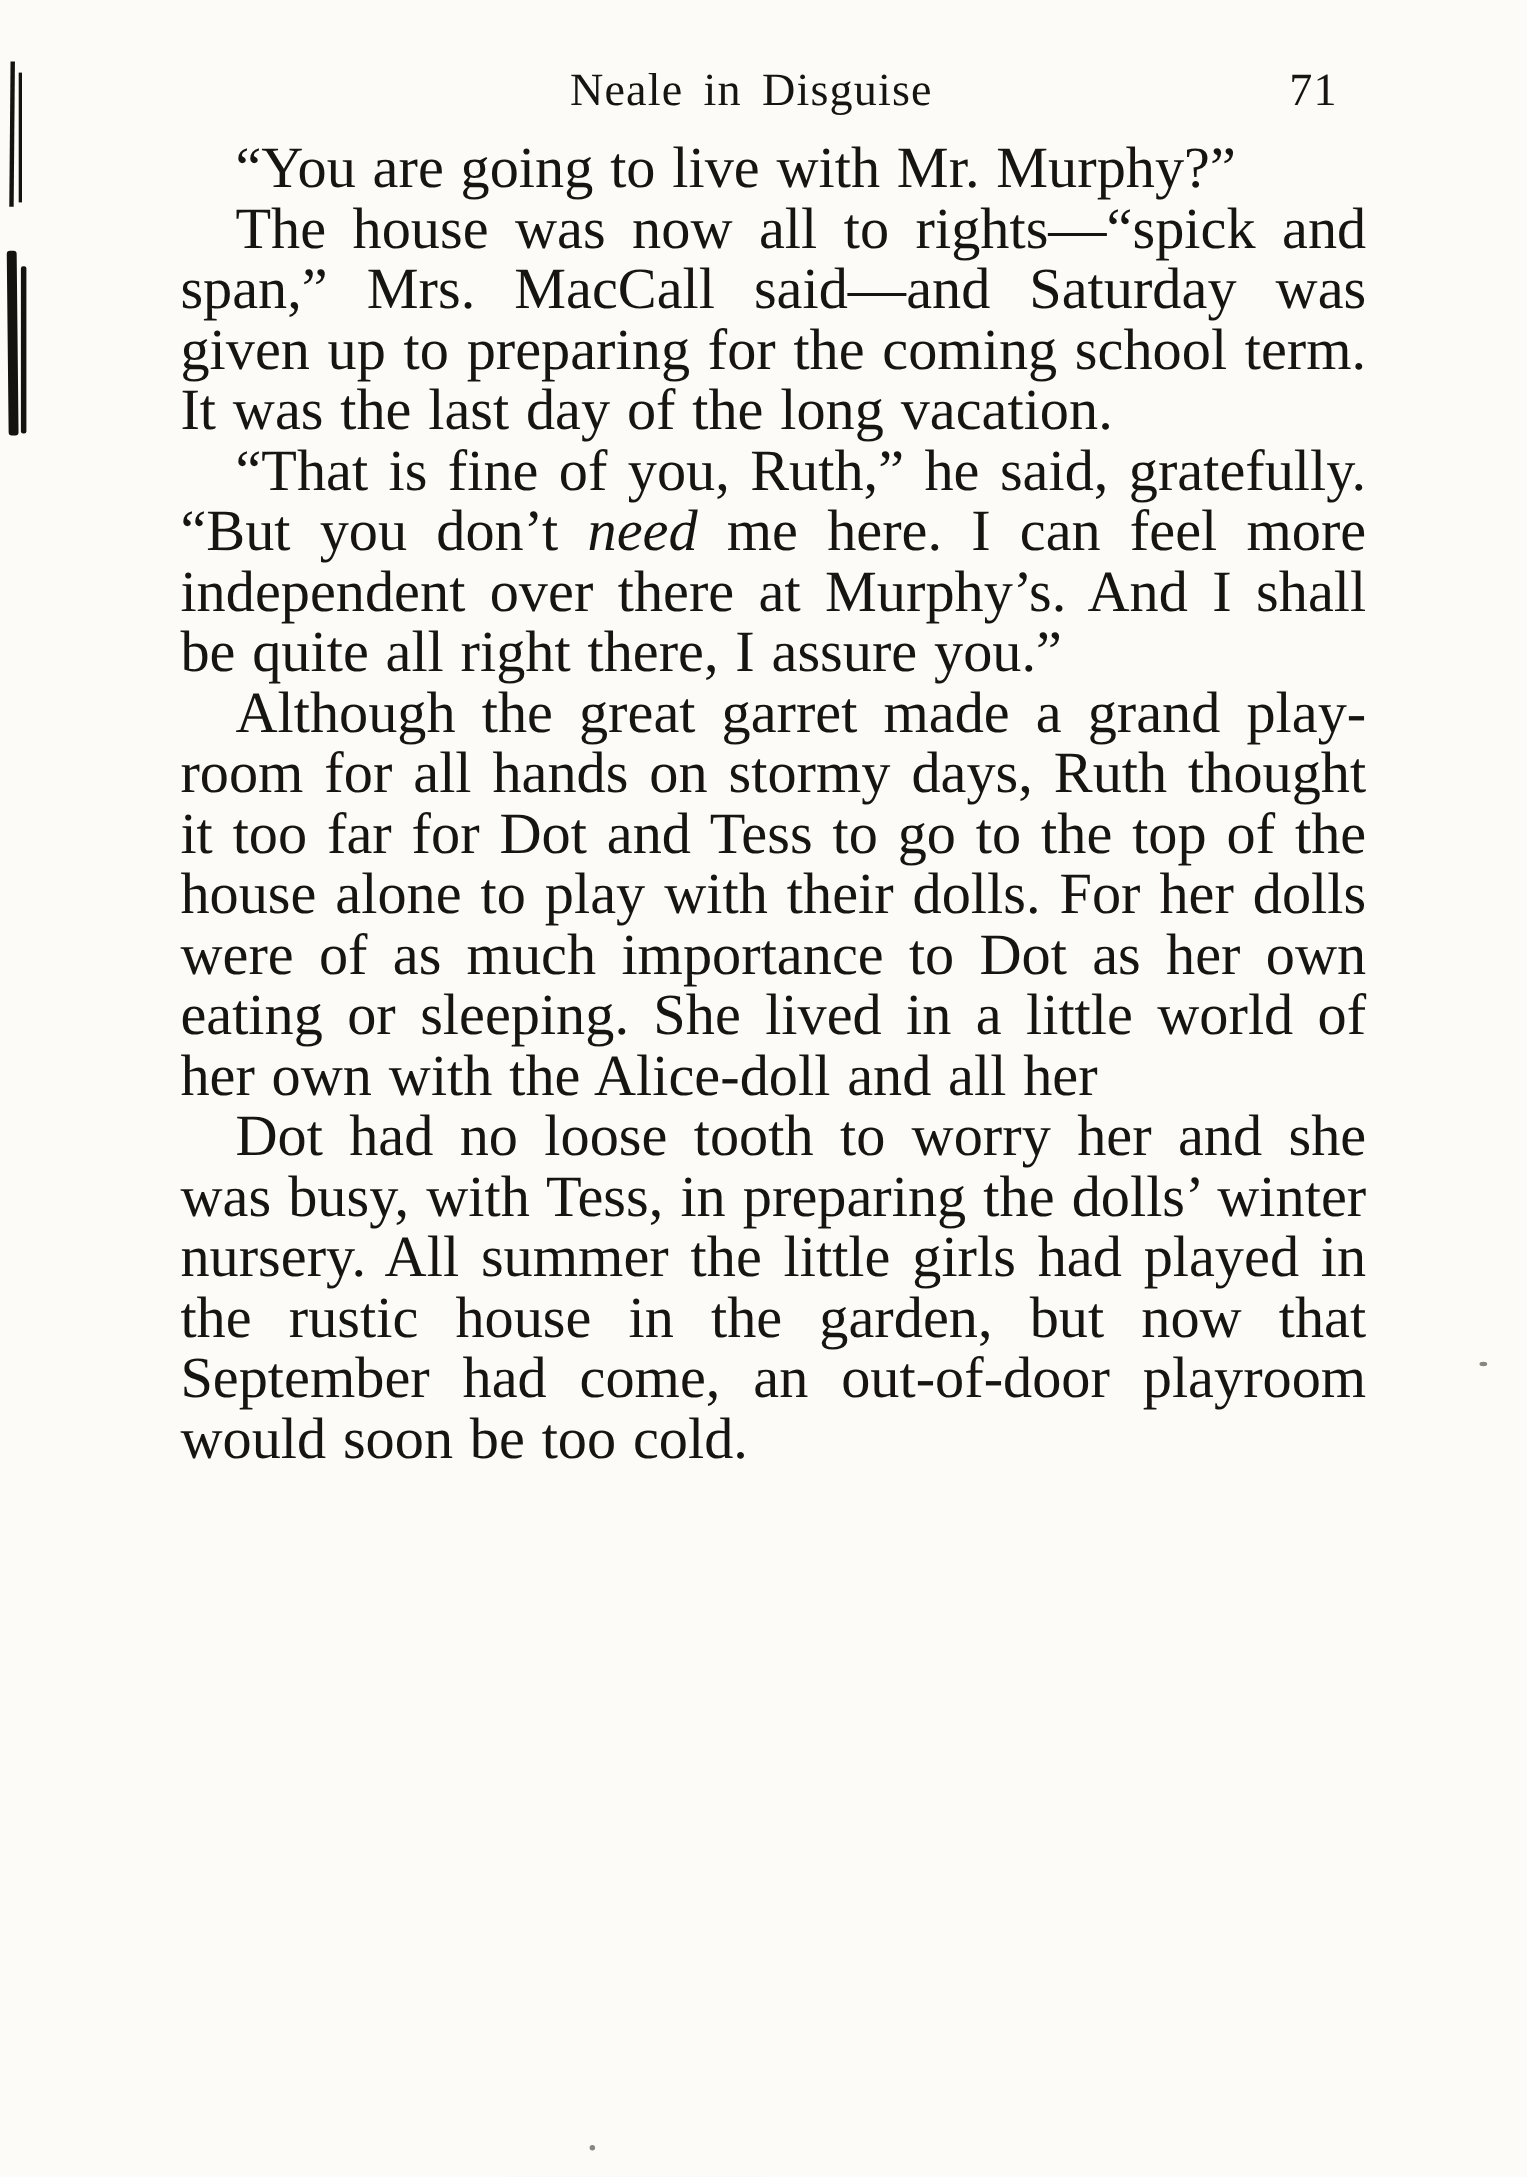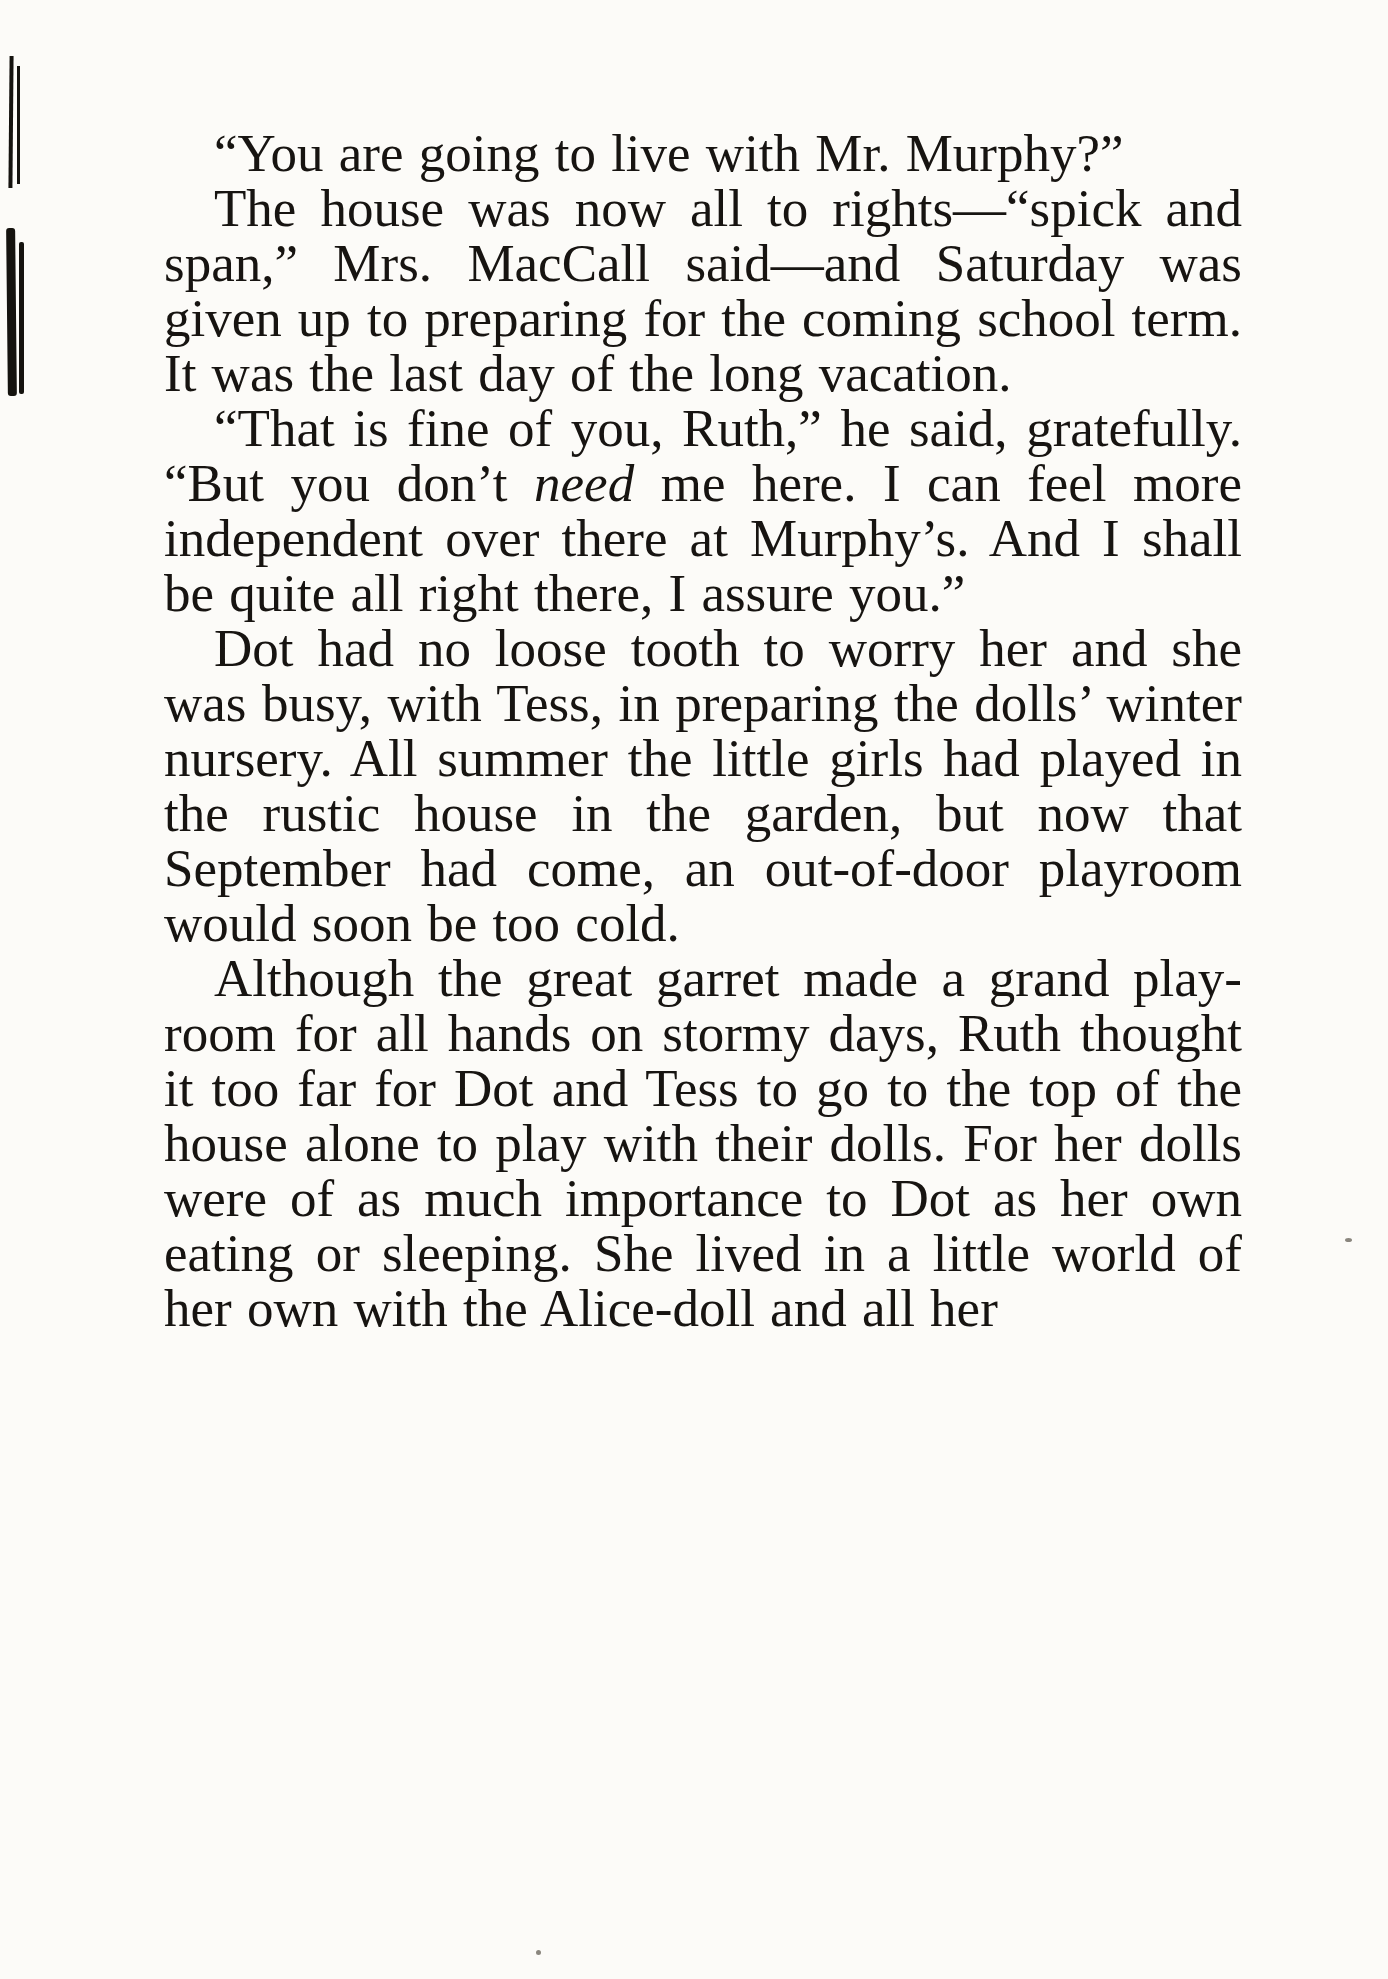--- a/index.html
+++ b/index.html
@@ -80,22 +80,26 @@
 
 <div class="page">
 
   <div class="artifact a1"></div>
   <div class="artifact a2"></div>
   <div class="artifact a3"></div>
   <div class="artifact a4"></div>
   <div class="speck s1"></div>
   <div class="speck s2"></div>
 
+  <header class="page-header">
+    <span class="running-title">Neale in Disguise</span>
+    <span class="page-number">71</span>
+  </header>
 
   <main class="text-block">
       <p><span>“You are going to live with Mr. Murphy?”</span></p>
       <p><span>The house was now all to rights—“spick and span,” Mrs. MacCall said—and Saturday was given up to preparing for the coming school term. It was the last day of the long vacation.</span></p>
       <p><span>“That is fine of you, Ruth,” he said, gratefully. “But you don’t </span><em>need</em><span> me here. I can feel more independent over there at Murphy’s. And I shall be quite all right there, I assure you.”</span></p>
+      <p><span>Although the great garret made a grand play-room for all hands on stormy days, Ruth thought it too far for Dot and Tess to go to the top of the house alone to play with their dolls. For her dolls were of as much importance to Dot as her own eating or sleeping. She lived in a little world of her own with the Alice-doll and all her</span></p>
       <p><span>Dot had no loose tooth to worry her and she was busy, with Tess, in preparing the dolls’ winter nursery. All summer the little girls had played in the rustic house in the garden, but now that September had come, an out-of-door playroom would soon be too cold.</span></p>
-      <p><span>Although the great garret made a grand play-room for all hands on stormy days, Ruth thought it too far for Dot and Tess to go to the top of the house alone to play with their dolls. For her dolls were of as much importance to Dot as her own eating or sleeping. She lived in a little world of her own with the Alice-doll and all her</span></p>
     </main>
 
 </div>
 
 </body></html>

